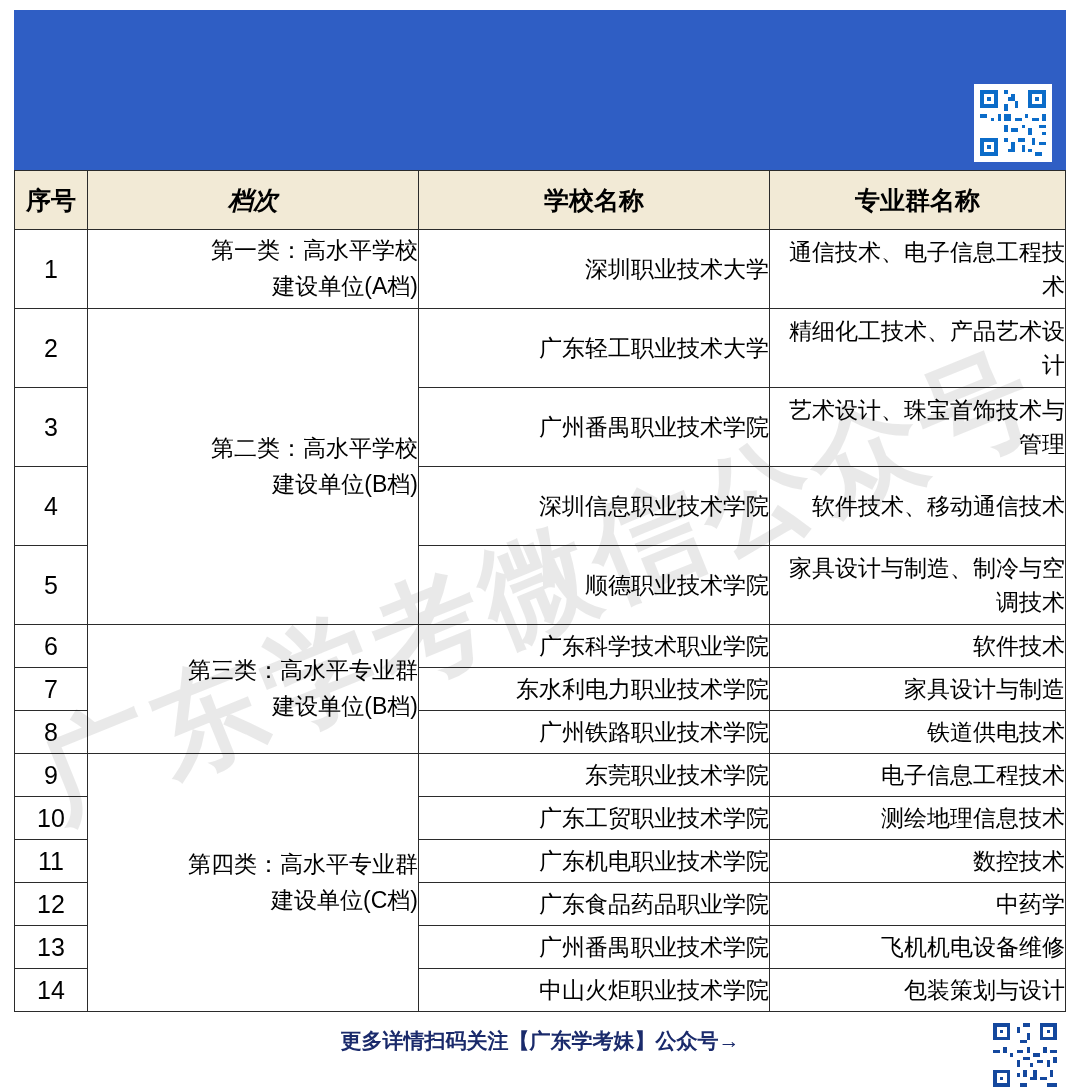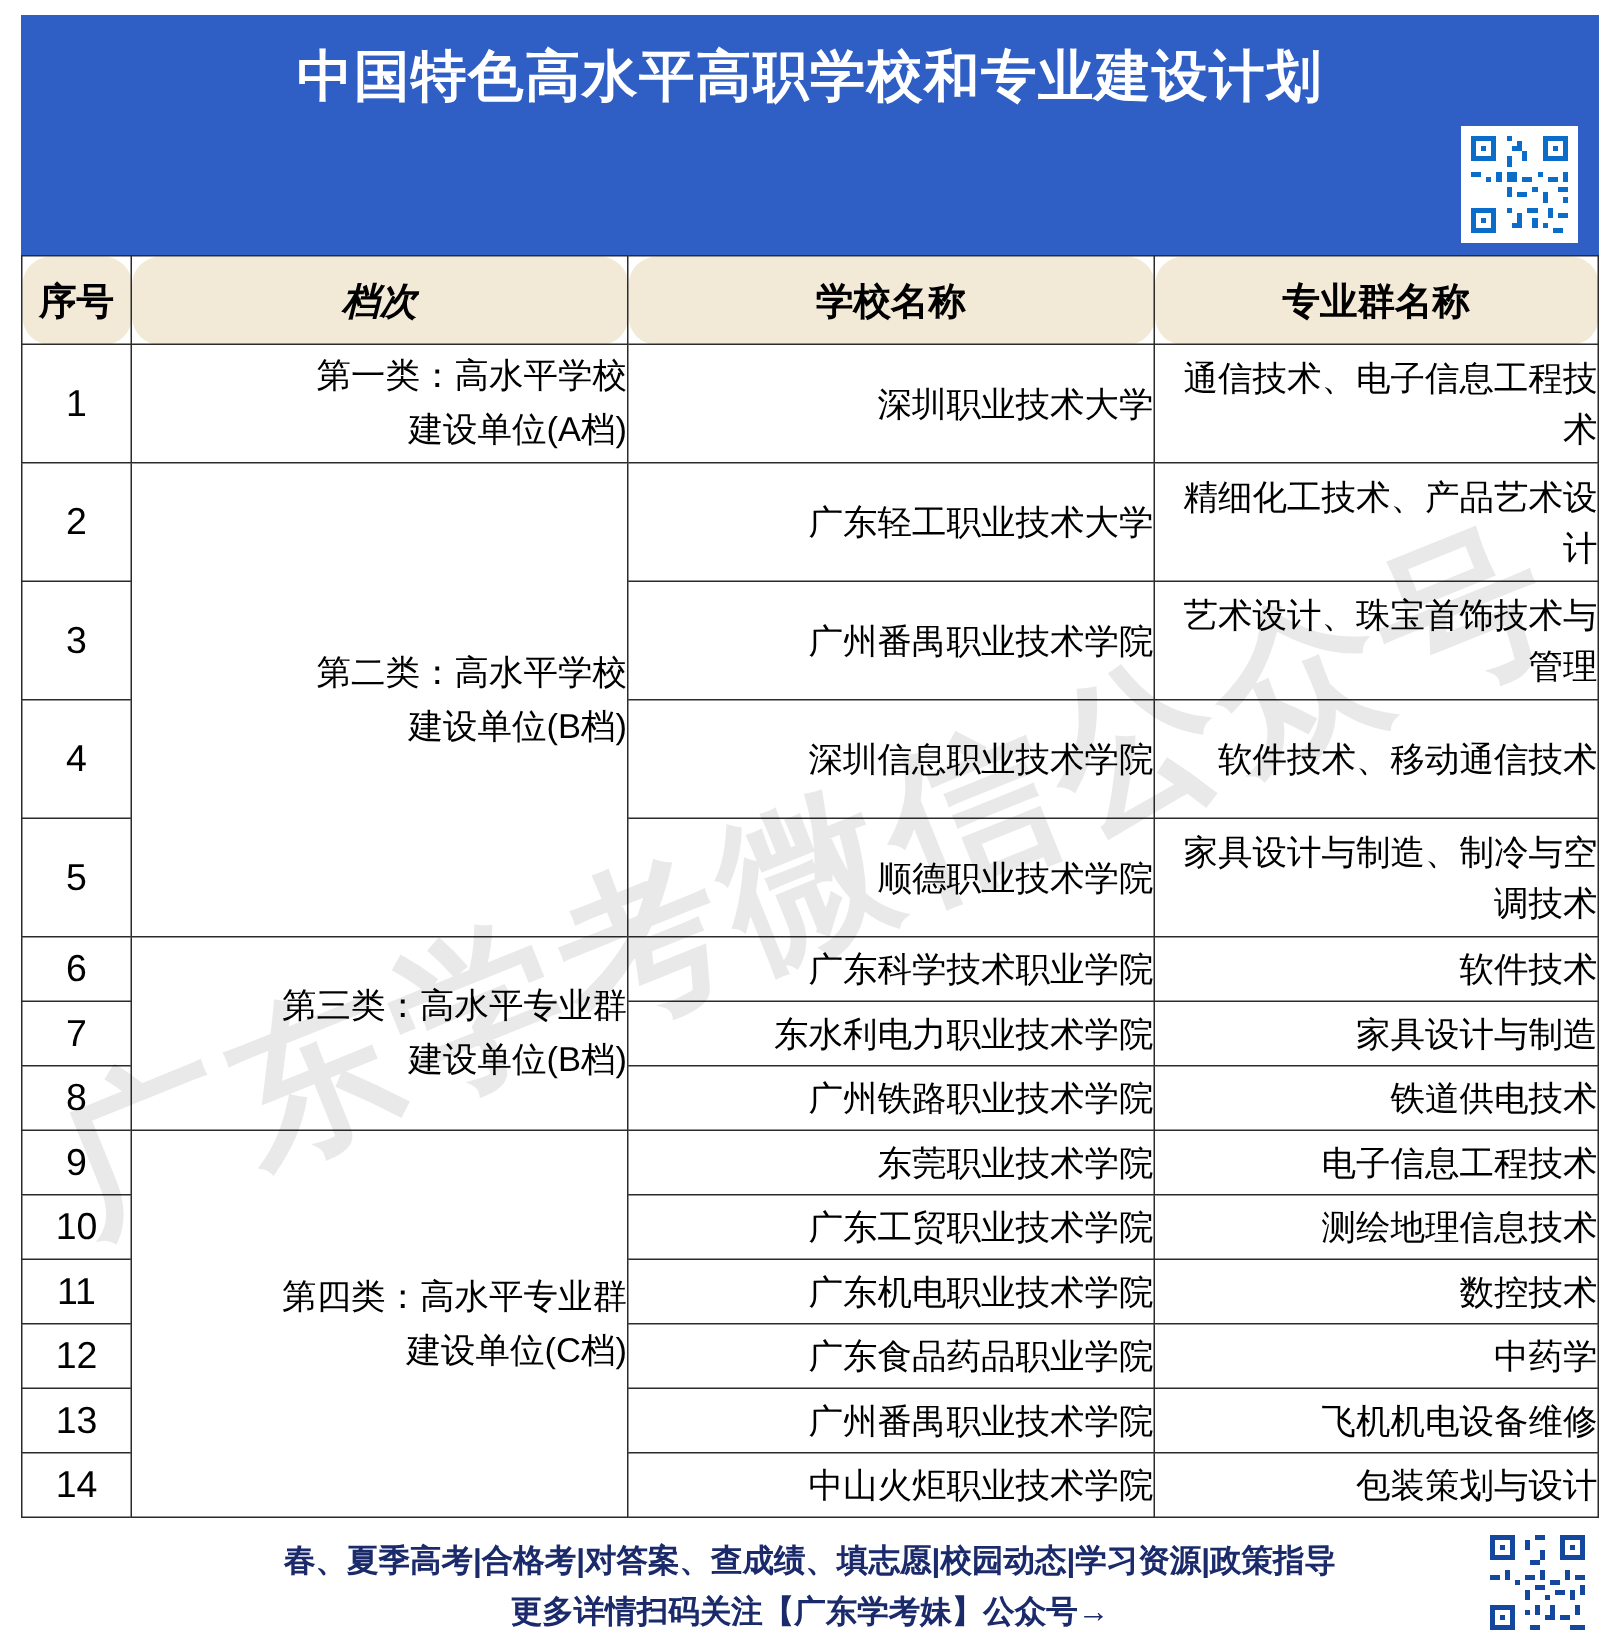--- a/index.html
+++ b/index.html
@@ -63,21 +63,20 @@
     border: 1px solid #2b2b2b;
     padding: 0;
     vertical-align: middle;
   }
   thead th {
     background: #f2ead6;
     font-size: 25px;
     font-weight: bold;
     height: 58px;
     text-align: center;
-    border-radius: 19px;
   }
   .col-no   { width: 72px; }
   .col-tier { width: 330px; font-style: italic; }
   .col-school { width: 350px; }
   .col-major { width: auto; }
 
   td.cell-no {
     text-align: center;
     font-size: 25px;
   }
@@ -147,21 +146,20 @@
     white-space: nowrap;
   }
   .content-layer { position: relative; z-index: 1; }
 </style>
 </head>
 <body>
 
 <div class="page">
 
   <div class="banner">
-    <div class="banner-line">中国特色高水平高职学校和专业建设计划</div>
     <div class="qr-top">
       <svg width="72" height="72" viewBox="0 0 21 21" shape-rendering="crispEdges">
         <rect width="21" height="21" fill="#ffffff"></rect>
         <g fill="#0b6cc9">
           <rect x="1" y="1" width="5" height="5"></rect>
             <rect x="2" y="2" width="3" height="3" fill="#ffffff"></rect>
             <rect x="3" y="3" width="1" height="1"></rect>
           <rect x="15" y="1" width="5" height="5"></rect>
             <rect x="16" y="2" width="3" height="3" fill="#ffffff"></rect>
             <rect x="17" y="3" width="1" height="1"></rect>
@@ -290,21 +288,20 @@
       </tr>
       <tr class="r-short">
         <td class="cell-no">14</td>
         <td class="cell-school">中山火炬职业技术学院</td>
         <td class="cell-major">包装策划与设计</td>
       </tr>
     </tbody>
   </table>
 
   <div class="footer">
-    <div class="footer-line">春、夏季高考|合格考|对答案、查成绩、填志愿|校园动态|学习资源|政策指导</div>
     <div class="footer-line">更多详情扫码关注【广东学考妹】公众号→</div>
     <div class="qr-bottom">
       <svg width="70" height="70" viewBox="0 0 21 21" shape-rendering="crispEdges">
         <rect width="21" height="21" fill="#ffffff"></rect>
         <g fill="#14489e">
           <rect x="1" y="1" width="5" height="5"></rect>
               <rect x="2" y="2" width="3" height="3" fill="#ffffff"></rect>
               <rect x="3" y="3" width="1" height="1"></rect>
           <rect x="15" y="1" width="5" height="5"></rect>
               <rect x="16" y="2" width="3" height="3" fill="#ffffff"></rect>

